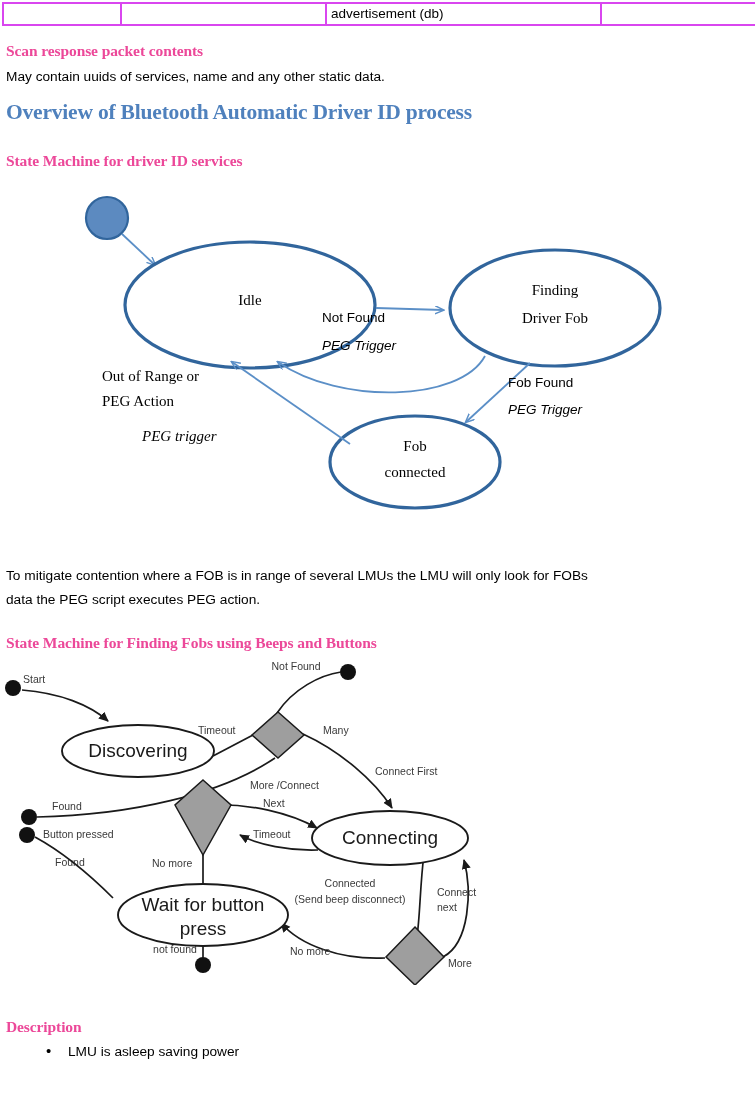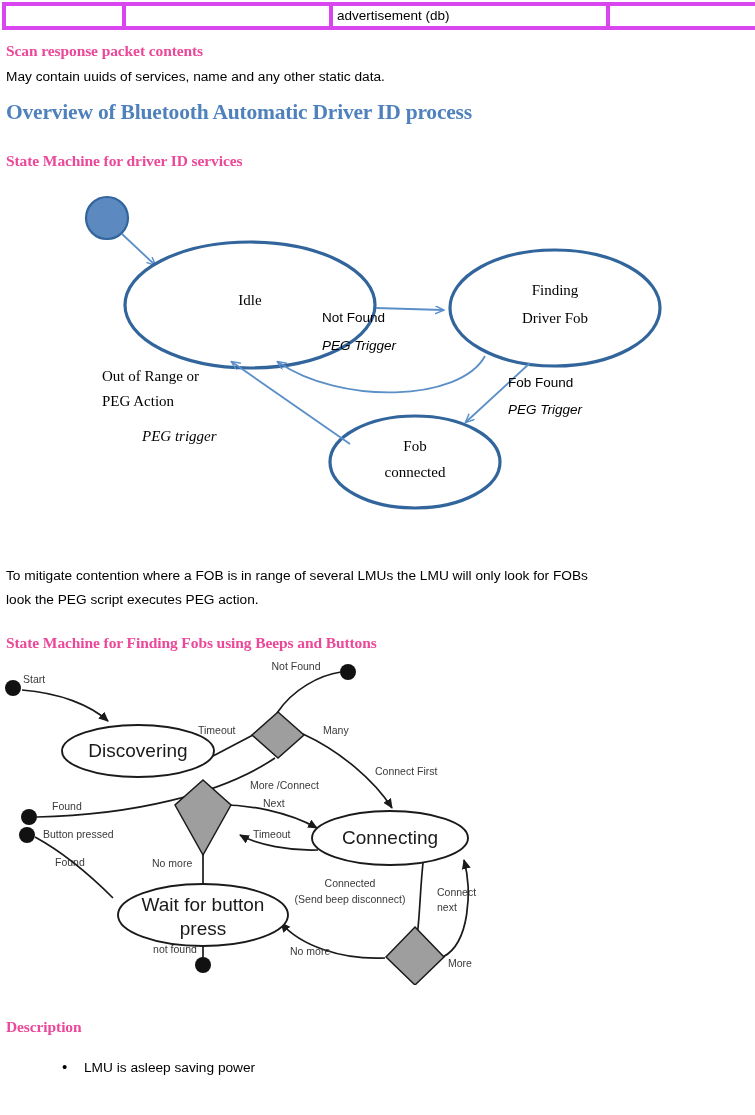--- a/index.html
+++ b/index.html
@@ -20,21 +20,21 @@
   .doc-table {
     position: absolute;
     left: 2px;
     top: 2px;
     width: 748px;
     height: 22px;
     border-collapse: collapse;
     table-layout: fixed;
   }
   .doc-table td {
-    border: 4px solid #d946ef;
+    border: 2px solid #d946ef;
     font-size: 13.5px;
     line-height: 20px;
     padding: 0 4px;
     vertical-align: middle;
     font-family: "Liberation Sans", sans-serif;
   }
   .col-a { width: 108px; }
   .col-b { width: 195px; }
   .col-c { width: 265px; }
   .col-d { width: 178px; }
@@ -67,21 +67,21 @@
     line-height: 22px;
     color: #000000;
     font-family: "Liberation Sans", sans-serif;
     text-align: center;
   }
 
   
   .bullets {
     position: absolute;
     left: 6px;
-    margin: 16px;
+    margin: 0;
     padding: 0;
     list-style: none;
   }
   .bullets li {
     position: relative;
     font-size: 13.7px;
     line-height: 23px;
     padding-left: 62px;
     white-space: nowrap;
   }
@@ -191,21 +191,21 @@
   <text class="sm1-lbl" x="448" y="193" text-anchor="start">Fob Found</text>
   <text class="sm1-lbl-i" x="448" y="220" text-anchor="start">PEG Trigger</text>
 
   <path d="M290,254 L172,172" fill="none" stroke="#5B8FC7" stroke-width="1.8" marker-end="url(#ah-blue)"></path>
   <text class="sm1-lbl-s" x="42" y="188" text-anchor="start">Out of Range or</text>
   <text class="sm1-lbl-s" x="42" y="213" text-anchor="start">PEG Action</text>
   <text class="sm1-lbl-si" x="82" y="248" text-anchor="start">PEG trigger</text>
 </svg>
 
 <div class="para" style="top:565px">To mitigate contention where a FOB is in range of several LMUs the LMU will only look for FOBs</div>
-<div class="para" style="top:589px">look the PEG script executes PEG action.</div>
+<div class="para" style="top:589px">data the PEG script executes PEG action.</div>
 
 <div class="h3" style="top:634px">State Machine for Finding Fobs using Beeps and Buttons</div>
 
 <svg class="diagram" style="left:0px; top:655px;" width="510" height="330" viewBox="0 0 510 330">
   <defs>
     <marker id="ah-blk" markerWidth="12" markerHeight="12" refX="9" refY="4.5" orient="auto" markerUnits="userSpaceOnUse">
       <path d="M0,0 L10,4.5 L0,9 z" fill="#1a1a1a"></path>
     </marker>
   </defs>
 

